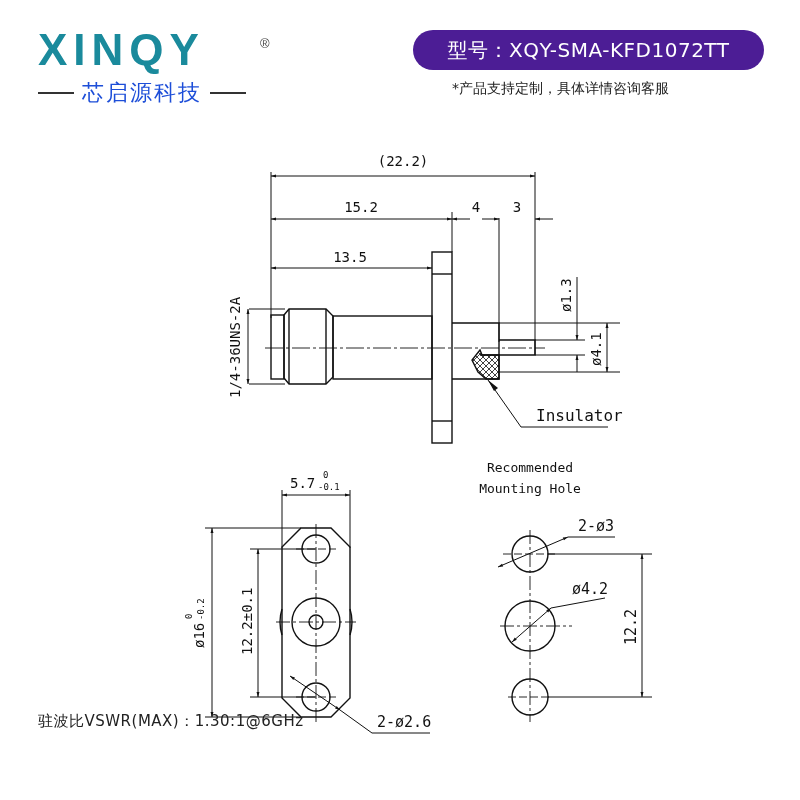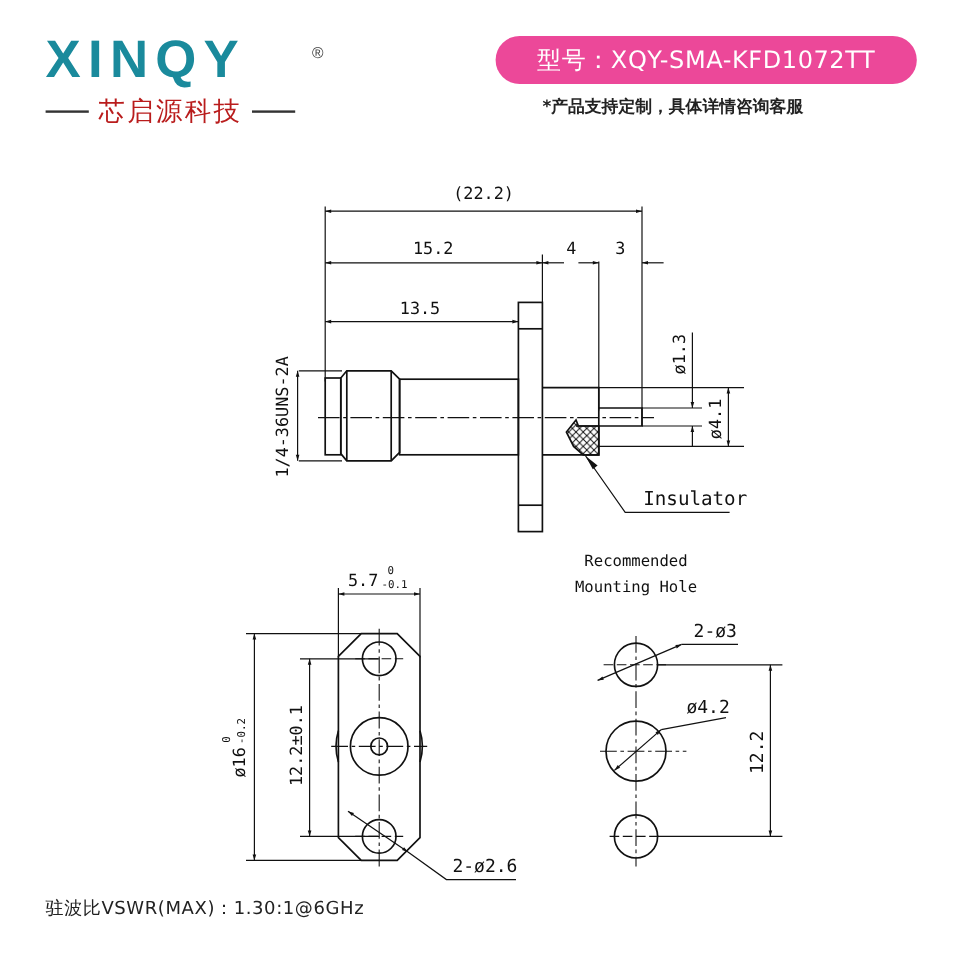--- a/index.html
+++ b/index.html
@@ -2,25 +2,25 @@
 <html><head>
   <meta charset="utf-8">
   <style>
     html, body { margin: 0; padding: 0; background: #ffffff; }
     body { width: 800px; height: 800px; position: relative; overflow: hidden; font-family: "DejaVu Sans", sans-serif; }
     .logo { position: absolute; left: 38px; top: 30px; width: 240px; }
     .logo-mark { font-family: Liberation Sans, sans-serif; font-weight: 900; font-size: 44px; letter-spacing: 6px; color: #1a8a9c; line-height: 40px; height: 42px; position: relative; }
     .logo-mark .reg { position: absolute; left: 222px; top: -6px; font-size: 13px; font-weight: 400; color: #444; letter-spacing: 0; }
     .logo-sub { display: flex; align-items: center; margin-top: 6px; }
     .logo-sub .line { flex: 0 0 36px; height: 2px; background: #333; }
-    .logo-sub .txt { font-size: 22px; color: #b91c1c; padding: 0 8px; letter-spacing: 2px; }
-    .model-pill { position: absolute; left: 413px; top: 30px; width: 351px; height: 40px; border-radius: 20px; background: #ec4899; color: #fff; font-size: 20px; line-height: 40px; text-align: center; letter-spacing: 0.5px; }
-    .note { position: absolute; left: 452px; top: 80px; font-size: 14px; color: #222; font-weight: bold; }
+    .logo-sub .txt { font-size: 22px; color: #1d4ed8; padding: 0 8px; letter-spacing: 2px; }
+    .model-pill { position: absolute; left: 413px; top: 30px; width: 351px; height: 40px; border-radius: 20px; background: #4c1d95; color: #fff; font-size: 20px; line-height: 40px; text-align: center; letter-spacing: 0.5px; }
+    .note { position: absolute; left: 452px; top: 80px; font-size: 14px; color: #222; }
     svg.drawing { position: absolute; left: 0; top: 0; }
-    .spec { position: absolute; left: 38px; top: 748px; font-size: 15px; color: #222; letter-spacing: 0.5px; }
+    .spec { position: absolute; left: 38px; top: 712px; font-size: 15px; color: #222; letter-spacing: 0.5px; }
   </style>
 </head>
 <body>
 
 <div class="logo">
   <div class="logo-mark">
     <span>XINQY</span>
     <span class="reg">®</span>
   </div>
   <div class="logo-sub">

